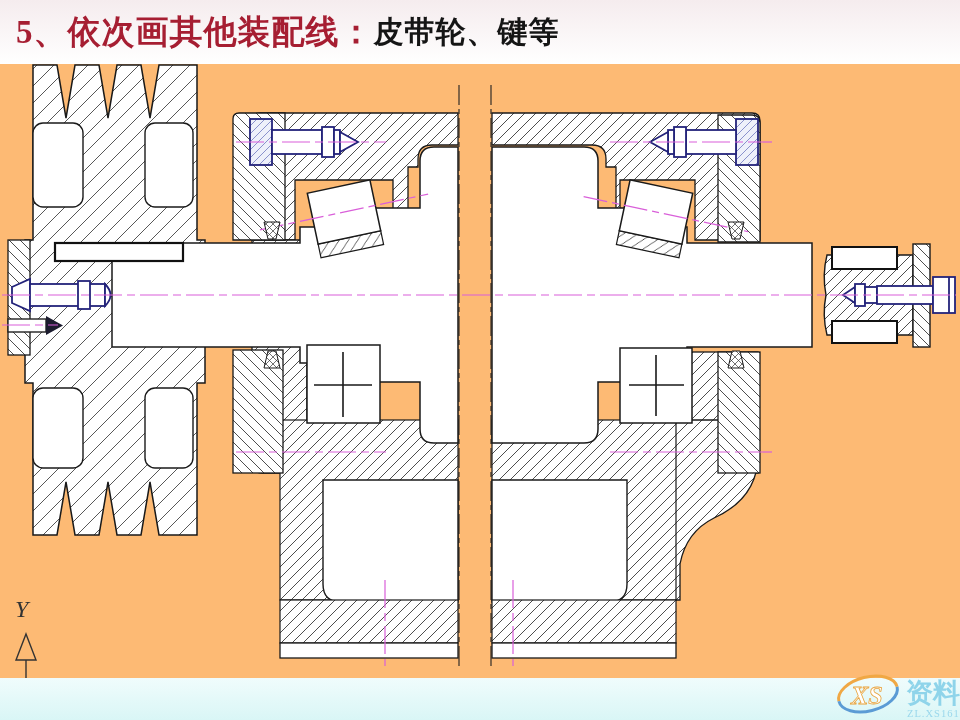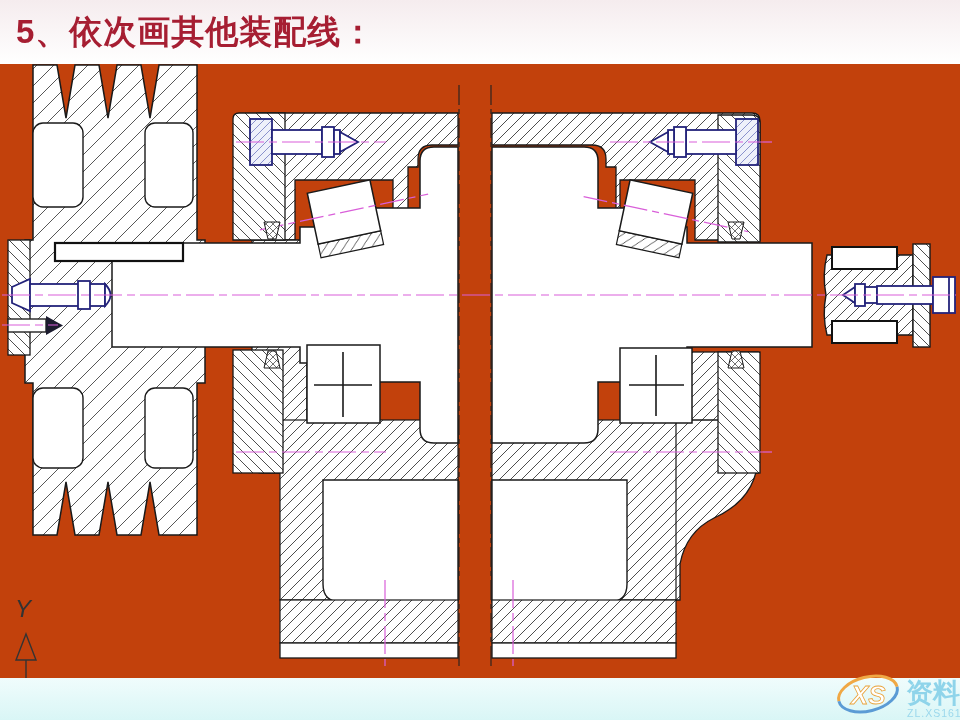--- a/index.html
+++ b/index.html
@@ -1,32 +1,33 @@
 <!DOCTYPE html>
 <html><head>
 <meta charset="utf-8">
 <style>
   html,body{margin:0;padding:0;background:#888;}
-  .slide{position:relative;width:960px;height:720px;background:#c2410c;overflow:hidden;
-         font-family:Liberation Sans, sans-serif;}
+  .slide{position:relative;width:960px;height:720px;background:#fdba74;overflow:hidden;
+         font-family:Liberation Serif, serif;}
   .titlebar{position:absolute;left:0;top:0;width:960px;height:64px;
             background:linear-gradient(#f5ecee,#ffffff);display:flex;align-items:center;padding-left:16px;box-sizing:border-box;}
   .t-red{color:#a61e32;font-weight:bold;font-size:33px;letter-spacing:1px;}
   .t-black{color:#151515;font-weight:bold;font-size:30px;letter-spacing:1px;}
   svg.draw{position:absolute;left:0;top:0;}
   .footerbar{position:absolute;left:0;top:678px;width:960px;height:42px;
              background:linear-gradient(#f0fcfc,#d9f6f6);}
 </style>
 </head>
 <body>
 
 <div class="slide">
 
   <div class="titlebar">
     <span class="t-red">5、依次画其他装配线：</span>
+    <span class="t-black">皮带轮、键等</span>
   </div>
 
   <svg class="draw" width="960" height="720" viewBox="0 0 960 720">
     <defs>
       <pattern id="h1" width="11" height="11" patternUnits="userSpaceOnUse">
         <rect width="11" height="11" fill="#ffffff"></rect>
         <path d="M-1,12 L12,-1 M-1,23 L23,-1" stroke="#3a3a3a" stroke-width="0.9" fill="none"></path>
       </pattern>
       <pattern id="h2" width="11" height="11" patternUnits="userSpaceOnUse">
         <rect width="11" height="11" fill="#ffffff"></rect>

